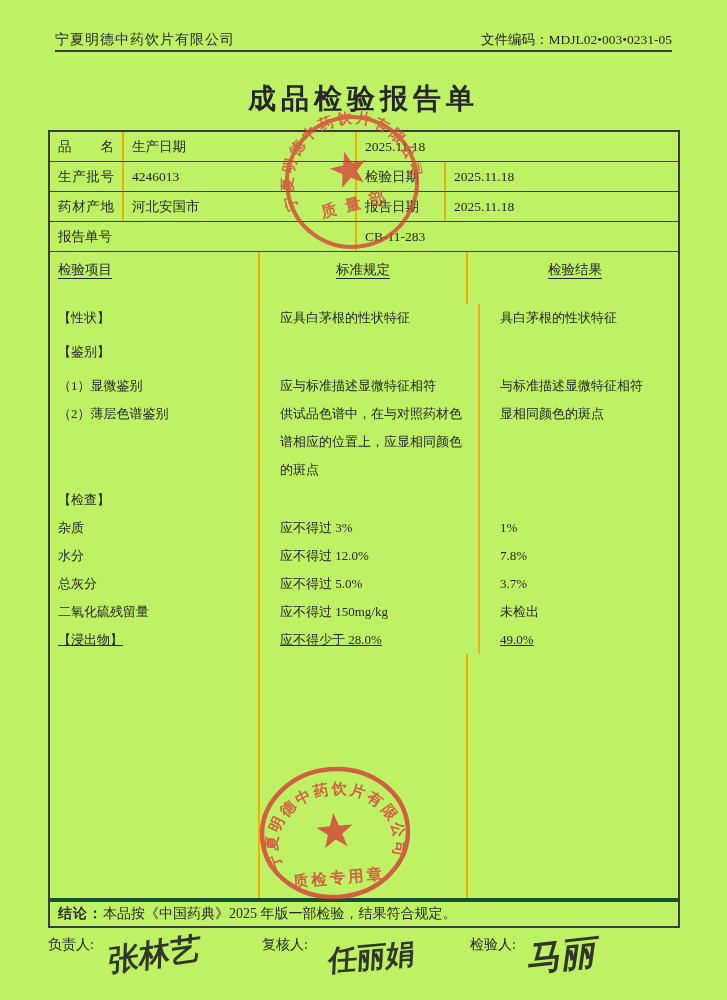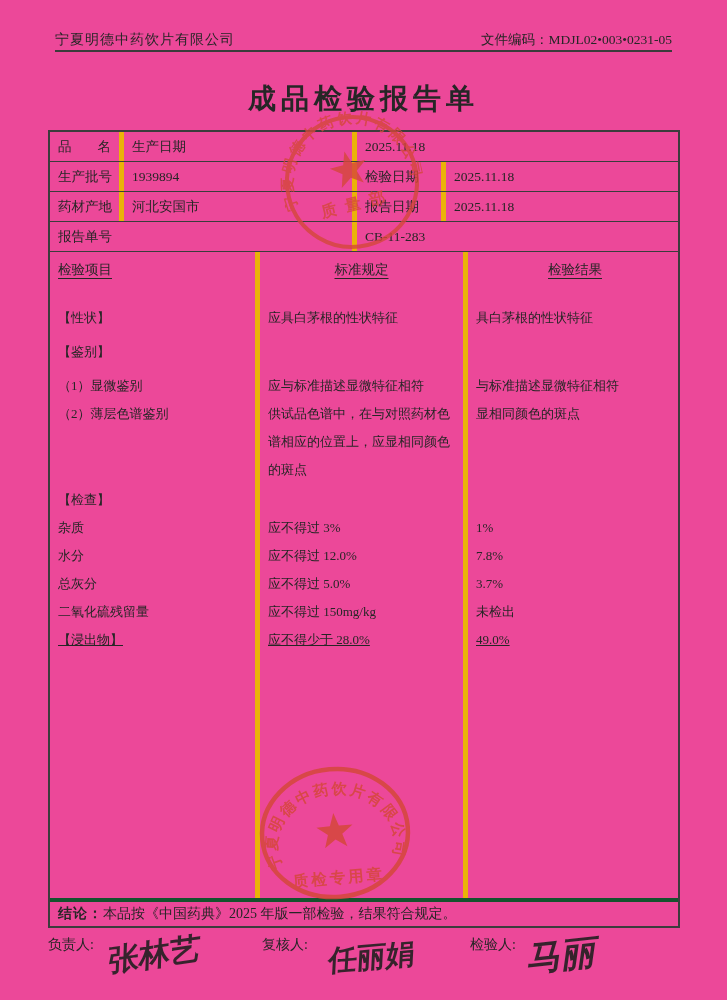--- a/index.html
+++ b/index.html
@@ -1,18 +1,18 @@
 <!DOCTYPE html>
 <html><head>
 <meta charset="utf-8">
 <style>
   html,body{margin:0;padding:0;background:#ffffff;}
   .page{
     position:relative;width:727px;height:1000px;margin:0 auto;
-    background:#ec4899;color:#262626;
+    background:#bef264;color:#262626;
     font-family:"Liberation Serif","DejaVu Serif",serif;
     overflow:hidden;
   }
   
   .hdr-company{position:absolute;left:55px;top:31px;font-size:14px;letter-spacing:1px;}
   .hdr-code{position:absolute;right:55px;top:31px;font-size:13.5px;}
   .hdr-rule{position:absolute;left:55px;top:50px;width:617px;height:2px;background:#3b3b3b;}
   .doc-title{
     position:absolute;left:0;top:80px;width:727px;text-align:center;
     font-size:28px;font-weight:bold;letter-spacing:5px;
@@ -20,28 +20,28 @@
   
   .report-table{
     position:absolute;left:48px;top:130px;width:632px;height:798px;
     border:2px solid #3c3c3c;box-sizing:border-box;
     display:flex;flex-direction:column;font-size:13.5px;
   }
   .info-row{display:grid;grid-template-columns:74px 233px 89px 236px;height:30px;
     border-bottom:1px solid #3c3c3c;box-sizing:border-box;}
   .info-row.span{grid-template-columns:307px 325px;}
   .cell{display:flex;align-items:center;padding:0 8px;box-sizing:border-box;overflow:hidden;white-space:nowrap;}
-  .v-div{border-right:5px solid #eab308;}
+  .v-div{border-right:2px solid #eab308;}
   .lbl-justify span{display:block;width:100%;text-align:justify;text-align-last:justify;}
   
   .detail-head{display:grid;grid-template-columns:210px 208px 214px;height:52px;box-sizing:border-box;}
   .detail-head .cell{align-items:flex-start;padding-top:9px;}
   .detail-head .cell u{text-decoration:underline;text-underline-offset:4px;}
   .head-center{justify-content:center;}
-  .detail-row{display:grid;grid-template-columns:210px 208px 214px;box-sizing:border-box;}
+  .detail-row{display:grid;grid-template-columns:210px 208px 214px;box-sizing:border-box;gap:12px;}
   .d-cell{padding:0 8px;line-height:28px;box-sizing:border-box;font-size:13px;
     overflow:hidden;}
   .filler{flex:1;display:grid;grid-template-columns:210px 208px 214px;}
   .concl-row{border-top:4px solid #14532d;height:28px;display:flex;align-items:center;
     padding:0 8px;font-size:14px;box-sizing:border-box;white-space:nowrap;}
   .concl-row b{letter-spacing:1px;}
   
   .sig-label{position:absolute;top:936px;font-size:14px;}
   .sig-name{
     position:absolute;font-weight:bold;color:#1e1e1e;opacity:.88;
@@ -70,21 +70,21 @@
           <span>品名</span>
         </div>
       <div class="cell v-div">生产日期</div>
       <div class="cell">2025.11.18</div>
     </div>
 
     <div class="info-row">
       <div class="cell v-div lbl-justify">
           <span>生产批号</span>
         </div>
-      <div class="cell v-div">1939894</div>
+      <div class="cell v-div">4246013</div>
       <div class="cell v-div">检验日期</div>
       <div class="cell">2025.11.18</div>
     </div>
 
     <div class="info-row">
       <div class="cell v-div lbl-justify">
           <span>药材产地</span>
         </div>
       <div class="cell v-div">河北安国市</div>
       <div class="cell v-div">报告日期</div>

